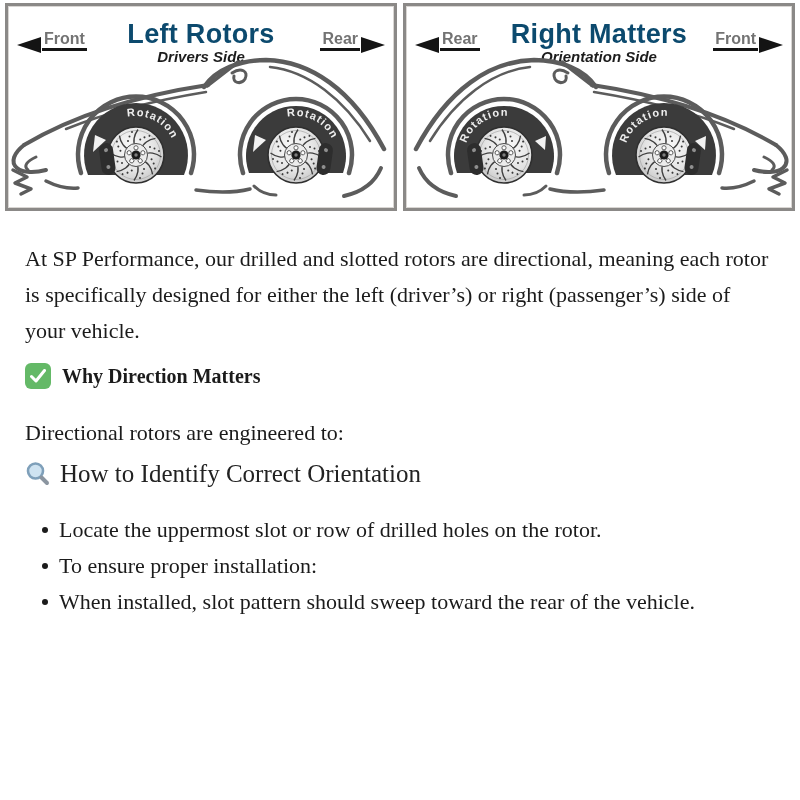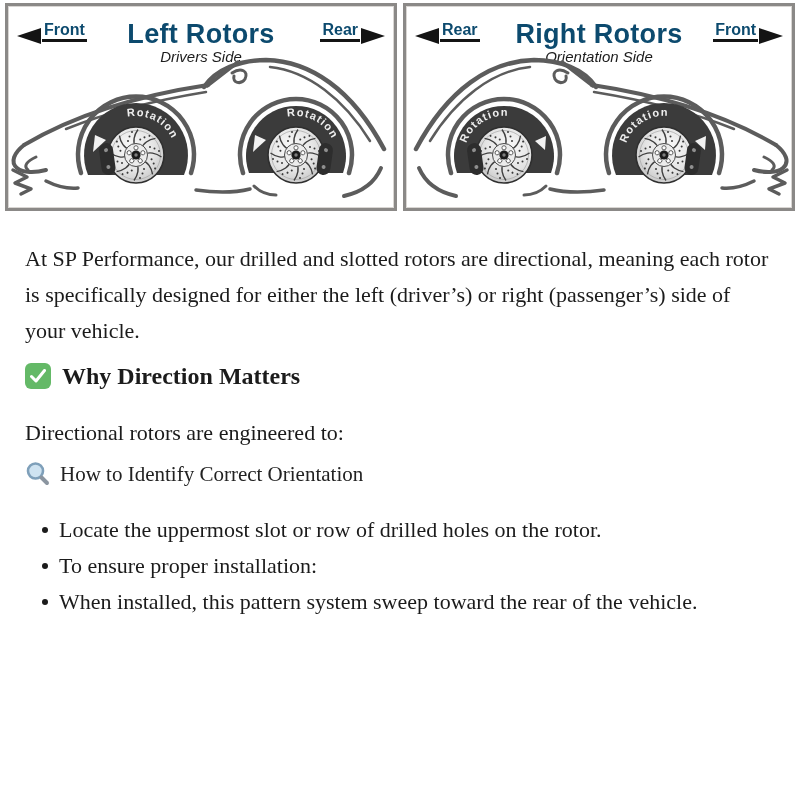--- a/index.html
+++ b/index.html
@@ -10,47 +10,47 @@
   }
   
   .diagram{display:flex;gap:6px;padding:3px 5px 0 5px;}
   .panel{
     width:392px;height:208px;box-sizing:border-box;background:#fff;
     border:3px solid #8b8987;box-shadow:inset 0 0 0 1px #d9d6d3;
     position:relative;overflow:hidden;
   }
   .panel-header{position:relative;height:52px;}
   .dir{
-    position:absolute;top:15px;display:flex;align-items:flex-start;gap:1px;
-    font-family:"Liberation Sans", sans-serif;font-weight:bold;font-size:16px;color:#0c4a6e;
+    position:absolute;top:24px;display:flex;align-items:flex-start;gap:1px;
+    font-family:"Liberation Sans", sans-serif;font-weight:bold;font-size:16px;color:#737373;
   }
   .dir .lbl{border-bottom:3px solid #141414;padding:0 2px 1px 2px;line-height:17px;}
   .dir-left{left:9px;}  .dir-right{right:9px;}
   .tri{width:0;height:0;border-top:8px solid transparent;border-bottom:8px solid transparent;margin-top:7px;}
   .tri-left{border-right:24px solid #141414;}
   .tri-right{border-left:24px solid #141414;}
   .panel-title{
     text-align:center;font-family:"Liberation Sans", sans-serif;font-weight:bold;
     font-size:27px;line-height:28px;padding-top:14px;letter-spacing:.3px;color:#0c4a6e;
   }
   .panel-sub{
-    text-align:center;font-family:"Liberation Sans", sans-serif;font-weight:normal;font-style:italic;
+    text-align:center;font-family:"Liberation Sans", sans-serif;font-weight:bold;font-style:italic;
     font-size:15px;line-height:17px;color:#1c1c1c;
   }
   .car-svg{position:absolute;left:0;bottom:1px;display:block;}
   .rot-text{font-family:"Liberation Sans", sans-serif;font-weight:bold;font-size:11px;letter-spacing:1.2px;fill:#efefef;}
   
   .article{padding:18px 28px 0 25px;font-size:22px;line-height:36px;}
   .intro{margin:12px 0 12px 0;}
   .sec-h1{
-    font-size:24px;line-height:30px;font-weight:bold;margin:0 0 24px 0;
+    font-size:20px;line-height:30px;font-weight:bold;margin:0 0 24px 0;
     display:flex;align-items:center;gap:11px;
   }
   .sec-h2{
-    font-size:21px;line-height:30px;font-weight:normal;margin:8px 0 23px 0;
+    font-size:25px;line-height:30px;font-weight:normal;margin:8px 0 23px 0;
     display:flex;align-items:center;gap:9px;color:#222;
   }
   .lead{margin:0 0 6px 0;}
   ul.blist{list-style:none;margin:0 0 9px 0;padding:0;}
   ul.blist li{position:relative;padding-left:34px;}
   ul.blist li::before{
     content:"";position:absolute;left:17px;top:15px;width:6px;height:6px;border-radius:50%;background:#1b1b1b;
   }
   
   .check-emoji{
@@ -178,21 +178,21 @@
       </g>
     </svg>
   </div>
 
   <div class="panel">
     <div class="panel-header">
       <div class="dir dir-left">
         <span class="tri tri-left"></span>
         <span class="lbl">Rear</span>
       </div>
-      <div class="panel-title">Right Rotors</div>
+      <div class="panel-title">Right Matters</div>
       <div class="panel-sub">Orientation Side</div>
       <div class="dir dir-right">
         <span class="lbl">Front</span>
         <span class="tri tri-right"></span>
       </div>
     </div>
     <svg class="car-svg" width="386" height="152" viewBox="0 0 386 152">
       <use href="#carSketch" transform="translate(386,0) scale(-1,1)"></use>
       <g>
         <polygon points="139,95 140,81 129,86" fill="#f2f2f2"></polygon>
@@ -230,16 +230,16 @@
         <circle cx="10.5" cy="10" r="7.5" fill="#cfe3f1" stroke="#7fa0ba" stroke-width="2.6"></circle>
         <line x1="16.5" y1="16.5" x2="22" y2="22" stroke="#8b95a0" stroke-width="4" stroke-linecap="round"></line>
       </svg>
     </span>
     <span>How to Identify Correct Orientation</span>
   </h2>
 
   <ul class="blist">
     <li>Locate the uppermost slot or row of drilled holes on the rotor.</li>
     <li>To ensure proper installation:</li>
-    <li>When installed, this pattern system sweep toward the rear of the vehicle.</li>
+    <li>When installed, slot pattern should sweep toward the rear of the vehicle.</li>
   </ul>
 
 </div>
 
 </body></html>

